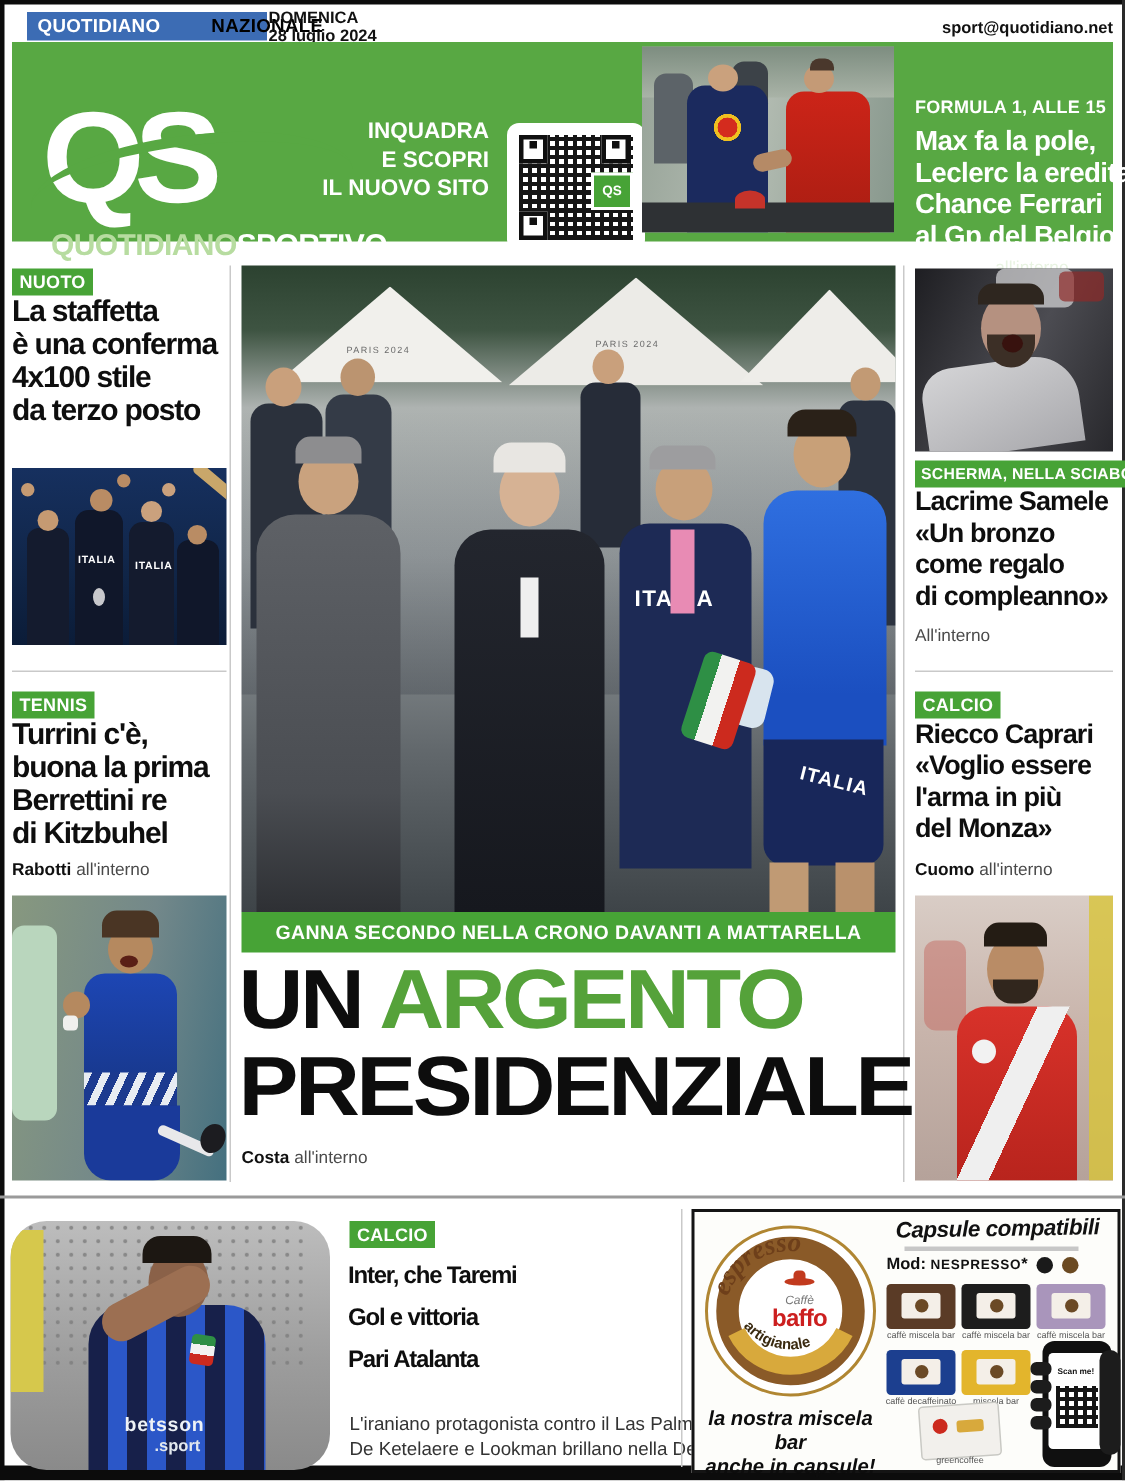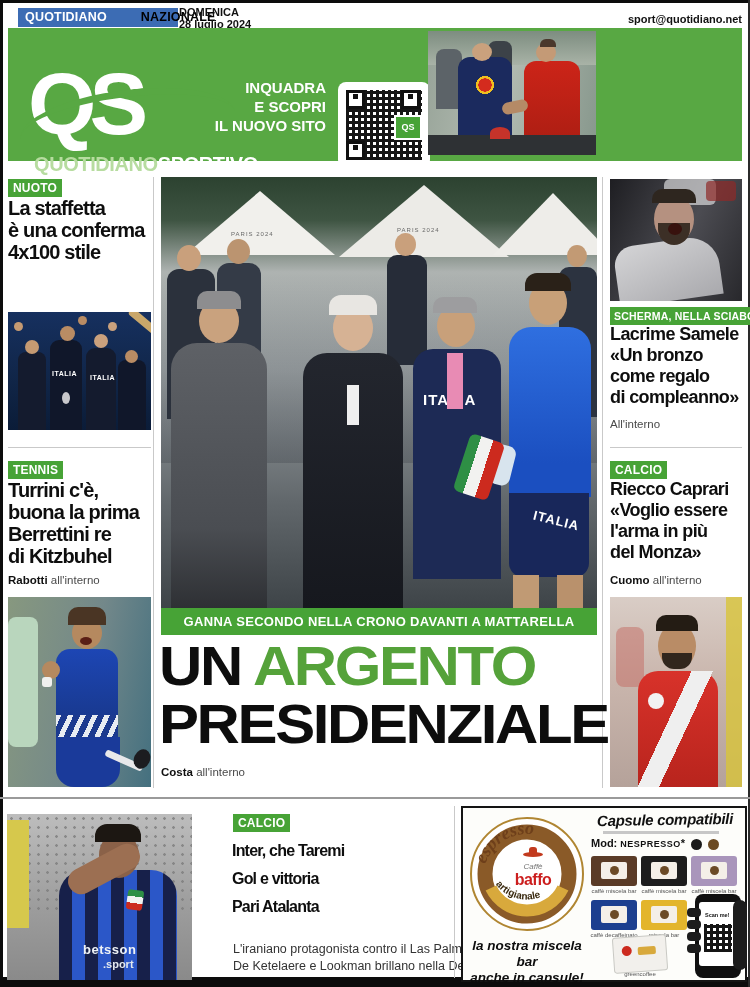--- a/index.html
+++ b/index.html
@@ -107,30 +107,41 @@
       <div style="left:44px;top:44px;width:26px;height:20px;background:radial-gradient(circle at 50% 50%,#d42b1e 0 40%,#f0c020 41% 55%,transparent 56%);"></div>
       <div style="left:44px;top:12px;width:20px;height:18px;background:#caa17d;border-radius:50%;"></div>
       <div style="left:96px;top:30px;width:56px;height:94px;background:linear-gradient(180deg,#cc2418,#a81d12);border-radius:12px 12px 0 0;"></div>
       <div style="left:108px;top:12px;width:20px;height:19px;background:#c49a76;border-radius:50%;"></div>
       <div style="left:112px;top:8px;width:16px;height:8px;background:#4a382c;border-radius:6px 6px 0 0;"></div>
       <div style="left:74px;top:70px;width:26px;height:12px;background:#b58a66;border-radius:6px;transform:rotate(-12deg);"></div>
       <div style="left:0;top:104px;width:168px;height:20px;background:#2e3134;"></div>
       <div style="left:62px;top:96px;width:20px;height:12px;background:#c6332a;border-radius:50% 50% 0 0;"></div>
     </div>
 
+    <div class="abs" id="f1text">
+      <div id="f1kicker">FORMULA 1, ALLE 15</div>
+      <div id="f1hl">
+        <div>Max fa la pole,</div>
+        <div>Leclerc la eredita</div>
+        <div>Chance Ferrari</div>
+        <div>al Gp del Belgio</div>
+      </div>
+      <div id="f1by"><b>Ga. Tassi</b> <span>all'interno</span></div>
+    </div>
   </div>
 
   <div class="divv" style="left:153px;top:177px;height:611px;"></div>
   <div class="divv" style="left:602px;top:177px;height:611px;"></div>
 
   <div class="tag" style="left:8px;top:179px;">NUOTO</div>
   <div class="hl" style="left:8px;top:197px;font-size:20px;line-height:22px;letter-spacing:-.8px;">
     <div>La staffetta</div>
     <div>è una conferma</div>
     <div>4x100 stile</div>
+    <div>da terzo posto</div>
   </div>
   <div class="by" style="left:8px;top:292px;margin-top:36px;"><b>Turrini</b> <span>all'interno</span></div>
 
   <div class="ph" style="left:8px;top:312px;width:143px;height:118px;background:linear-gradient(180deg,#16305f 0%,#102547 60%,#0b1c38 100%);">
     <div style="left:10px;top:40px;width:28px;height:78px;background:#141b2e;border-radius:8px 8px 0 0;"></div>
     <div style="left:42px;top:28px;width:32px;height:90px;background:#10172a;border-radius:9px 9px 0 0;"></div>
     <div style="left:78px;top:36px;width:30px;height:82px;background:#141b2e;border-radius:9px 9px 0 0;"></div>
     <div style="left:110px;top:48px;width:28px;height:70px;background:#10172a;border-radius:8px 8px 0 0;"></div>
     <div style="left:17px;top:28px;width:14px;height:14px;background:#c59a72;border-radius:50%;"></div>
     <div style="left:52px;top:14px;width:15px;height:15px;background:#b98c64;border-radius:50%;"></div>
@@ -254,21 +265,21 @@
     <div style="left:28px;top:74px;width:80px;height:116px;background:linear-gradient(180deg,#d8322a,#b8241d);border-radius:20px 20px 0 0;"></div>
     <div style="left:28px;top:74px;width:80px;height:116px;background:linear-gradient(115deg,transparent 0 40%,#efefef 40% 56%,transparent 56%);"></div>
     <div style="left:48px;top:26px;width:38px;height:46px;background:#b98c66;border-radius:50%;"></div>
     <div style="left:46px;top:18px;width:42px;height:16px;background:#241c14;border-radius:10px 10px 0 0;"></div>
     <div style="left:52px;top:56px;width:30px;height:16px;background:#31261d;border-radius:0 0 12px 12px;"></div>
     <div style="left:38px;top:96px;width:16px;height:16px;background:#f2f2f2;border-radius:50%;"></div>
   </div>
 
   <div class="abs" style="left:0;top:797px;width:750px;height:2px;background:#9a9a9a;"></div>
 
-  <div class="ph" style="left:7px;top:814px;width:185px;height:166px;background:linear-gradient(180deg,#bdbdbd 0%,#9d9d9d 55%,#8a8a8a 100%);">
+  <div class="ph" style="left:7px;top:814px;width:213px;height:166px;background:linear-gradient(180deg,#bdbdbd 0%,#9d9d9d 55%,#8a8a8a 100%);border-radius:24px;">
     <div style="left:0;top:0;width:201px;height:100px;background:radial-gradient(#7d7d7d 1px,transparent 1.6px);background-size:9px 9px;opacity:.8;"></div>
     <div style="left:0;top:6px;width:22px;height:108px;background:#d6c84c;"></div>
     <div style="left:52px;top:56px;width:118px;height:110px;background:repeating-linear-gradient(90deg,#17204a 0 13px,#2b57c8 13px 26px);border-radius:26px 26px 0 0;"></div>
     <div style="left:92px;top:18px;width:40px;height:46px;background:#8a6148;border-radius:50%;"></div>
     <div style="left:88px;top:10px;width:46px;height:18px;background:#1c1712;border-radius:12px 12px 0 0;"></div>
     <div style="left:58px;top:42px;width:78px;height:26px;background:#9c6f52;border-radius:13px;transform:rotate(-28deg);"></div>
     <div style="left:120px;top:76px;width:16px;height:20px;background:linear-gradient(180deg,#2e8f45 0 33%,#f2f2f0 33% 66%,#cc2a1e 66%);border-radius:3px;transform:rotate(8deg);"></div>
     <div style="left:76px;top:128px;font-size:13px;font-weight:bold;color:#eef2f6;letter-spacing:.5px;">betsson</div>
     <div style="left:96px;top:144px;font-size:11px;font-weight:bold;color:#e2e8ee;">.sport</div>
   </div>

